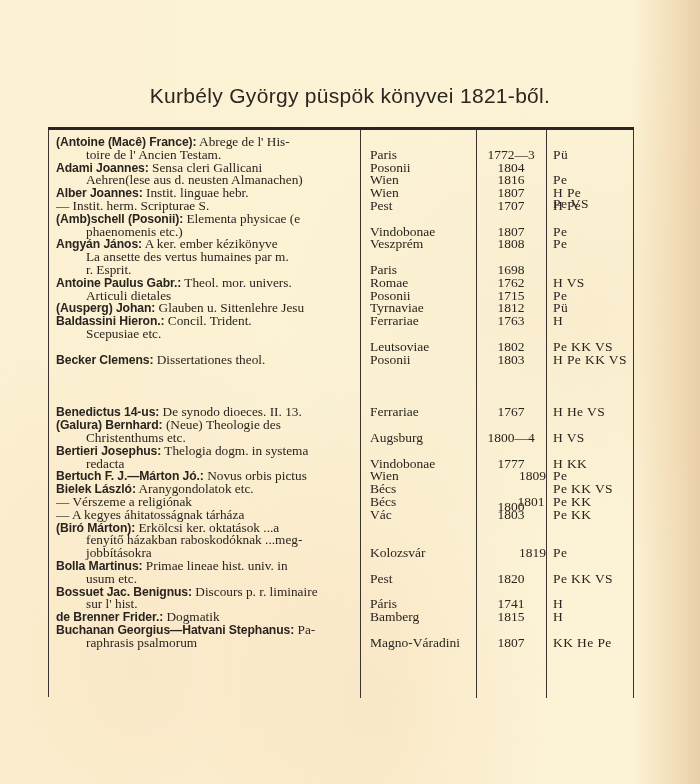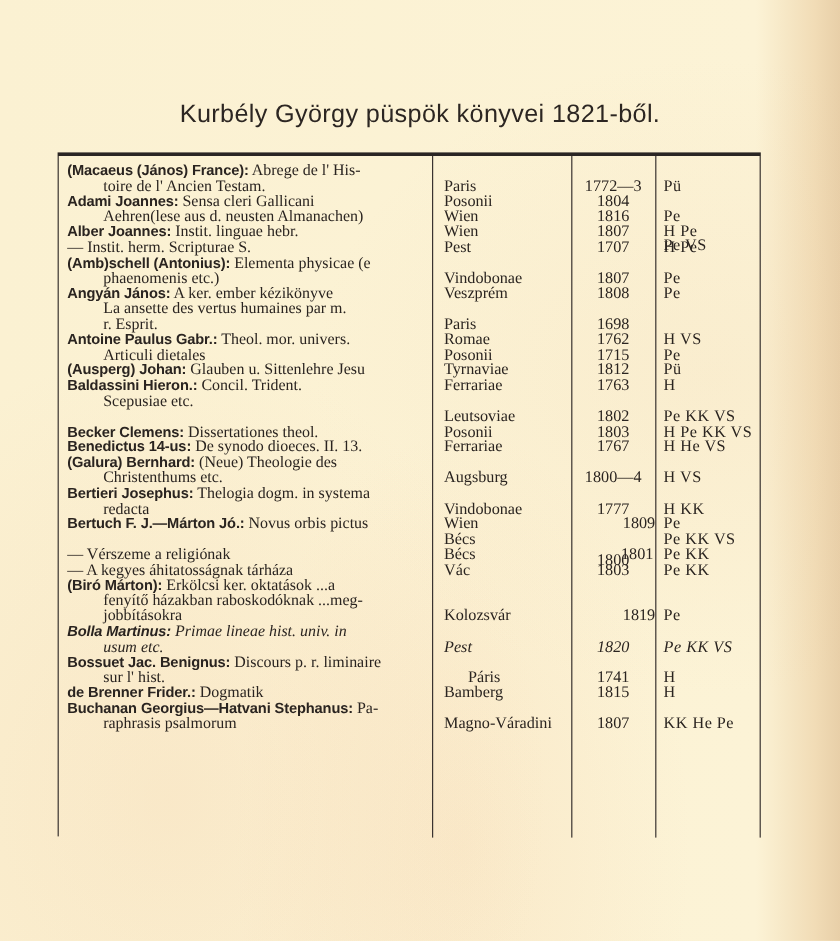--- a/index.html
+++ b/index.html
@@ -62,21 +62,21 @@
 <div class="table">
   <div class="top-rule"></div>
   <div class="vline l0"></div>
   <div class="vline l1"></div>
   <div class="vline l2"></div>
   <div class="vline l3"></div>
   <div class="vline l4"></div>
   <div class="rows" id="rows">
       <div class="entry" style="height: 25.6px;">
         <div class="desc">
-          <span class="line"><span class="author">(Macaeus (János) France):</span><span> Abrege de l' His-</span></span>
+          <span class="line"><span class="author">(Antoine (Macê) France):</span><span> Abrege de l' His-</span></span>
           <span class="line indent"><span>toire de l' Ancien Testam.</span></span>
         </div>
         <div class="place" style="top: 12.8px;">Paris</div>
         <div class="year" style="top: 12.8px;">1772—3</div>
         <div class="lib" style="top: 12.8px;">Pü</div>
       </div>
       <div class="entry" style="height: 25.6px;">
         <div class="desc">
           <span class="line"><span class="author">Adami Joannes:</span><span> Sensa cleri Gallicani</span></span>
           <span class="line indent"><span>Aehren(lese aus d. neusten Almanachen)</span></span>
@@ -99,21 +99,21 @@
       <div class="entry" style="height: 12.8px;">
         <div class="desc">
           <span class="line"><span>—   Instit. herm. Scripturae S.</span></span>
         </div>
         <div class="place" style="top: 0px;">Pest</div>
         <div class="year" style="top: 0px;">1707</div>
         <div class="lib" style="top: 0px;">H Pe</div>
       </div>
       <div class="entry" style="height: 25.6px;">
         <div class="desc">
-          <span class="line"><span class="author">(Amb)schell (Antonius):</span><span> Elementa physicae (e</span></span>
+          <span class="line"><span class="author">(Amb)schell (Posonii):</span><span> Elementa physicae (e</span></span>
           <span class="line indent"><span>phaenomenis etc.)</span></span>
         </div>
         <div class="place" style="top: 12.8px;">Vindobonae</div>
         <div class="year" style="top: 12.8px;">1807</div>
         <div class="lib" style="top: 12.8px;">Pe</div>
       </div>
       <div class="entry" style="height: 12.8px;">
         <div class="desc">
           <span class="line"><span class="author">Angyán János:</span><span> A ker. ember kézikönyve</span></span>
         </div>
@@ -167,21 +167,21 @@
         <div class="lib" style="top: 12.8px;">Pe KK VS</div>
       </div>
       <div class="entry" style="height: 12.8px;">
         <div class="desc">
           <span class="line"><span class="author">Becker Clemens:</span><span> Dissertationes theol.</span></span>
         </div>
         <div class="place" style="top: 0px;">Posonii</div>
         <div class="year" style="top: 0px;">1803</div>
         <div class="lib" style="top: 0px;">H Pe KK VS</div>
       </div>
-      <div class="entry" style="height: 12.8px;">
+      <div class="entry" style="height: 12.8px; margin-top: 40px;">
         <div class="desc">
           <span class="line"><span class="author">Benedictus 14-us:</span><span> De synodo dioeces. II. 13.</span></span>
         </div>
         <div class="place" style="top: 0px;">Ferrariae</div>
         <div class="year" style="top: 0px;">1767</div>
         <div class="lib" style="top: 0px;">H He VS</div>
       </div>
       <div class="entry" style="height: 25.6px;">
         <div class="desc">
           <span class="line"><span class="author">(Galura) Bernhard:</span><span> (Neue) Theologie des</span></span>
@@ -202,20 +202,23 @@
       </div>
       <div class="entry" style="height: 12.8px;">
         <div class="desc">
           <span class="line"><span class="author">Bertuch F. J.—Márton Jó.:</span><span> Novus orbis pictus</span></span>
         </div>
         <div class="place" style="top: 0px;">Wien</div>
         <div class="year" style="top: 0px; text-align: right;">1809</div>
         <div class="lib" style="top: 0px;">Pe</div>
       </div>
       <div class="entry" style="height: 12.8px;">
+        <div class="desc">
+          <span class="line"><span class="author">Bielek László:</span><span> Aranygondolatok etc.</span></span>
+        </div>
         <div class="place" style="top: 0px;">Bécs</div>
         <div class="year" style="top: 18px;">1800</div>
         <div class="lib" style="top: 0px;">Pe KK VS</div>
       </div>
       <div class="entry" style="height: 12.8px;">
         <div class="desc">
           <span class="line"><span>—   Vérszeme a religiónak</span></span>
         </div>
         <div class="place" style="top: 0px;">Bécs</div>
         <div class="year" style="top: 0px; padding-left: 20px;">1801</div>
@@ -232,35 +235,35 @@
       <div class="entry" style="height: 38.4px;">
         <div class="desc">
           <span class="line"><span class="author">(Biró Márton):</span><span> Erkölcsi ker. oktatások ...a</span></span>
           <span class="line indent"><span>fenyítő házakban raboskodóknak ...meg-</span></span>
           <span class="line indent"><span>jobbításokra</span></span>
         </div>
         <div class="place" style="top: 25.6px;">Kolozsvár</div>
         <div class="year" style="top: 25.6px; text-align: right;">1819</div>
         <div class="lib" style="top: 25.6px;">Pe</div>
       </div>
-      <div class="entry" style="height: 25.6px; font-style: italic;">
+      <div class="entry" style="height: 25.6px;">
         <div class="desc">
           <span class="line"><span class="author">Bolla Martinus:</span><span> Primae lineae hist. univ. in</span></span>
           <span class="line indent"><span>usum etc.</span></span>
         </div>
         <div class="place" style="top: 12.8px;">Pest</div>
         <div class="year" style="top: 12.8px;">1820</div>
         <div class="lib" style="top: 12.8px;">Pe KK VS</div>
       </div>
       <div class="entry" style="height: 25.6px;">
         <div class="desc">
           <span class="line"><span class="author">Bossuet Jac. Benignus:</span><span> Discours p. r. liminaire</span></span>
           <span class="line indent"><span>sur l' hist.</span></span>
         </div>
-        <div class="place" style="top: 12.8px; margin-left: 20px;">Páris</div>
+        <div class="place" style="top: 12.8px;">Páris</div>
         <div class="year" style="top: 12.8px;">1741</div>
         <div class="lib" style="top: 12.8px;">H</div>
       </div>
       <div class="entry" style="height: 12.8px;">
         <div class="desc">
           <span class="line"><span class="author">de Brenner Frider.:</span><span> Dogmatik</span></span>
         </div>
         <div class="place" style="top: 0px;">Bamberg</div>
         <div class="year" style="top: 0px;">1815</div>
         <div class="lib" style="top: 0px;">H</div>

